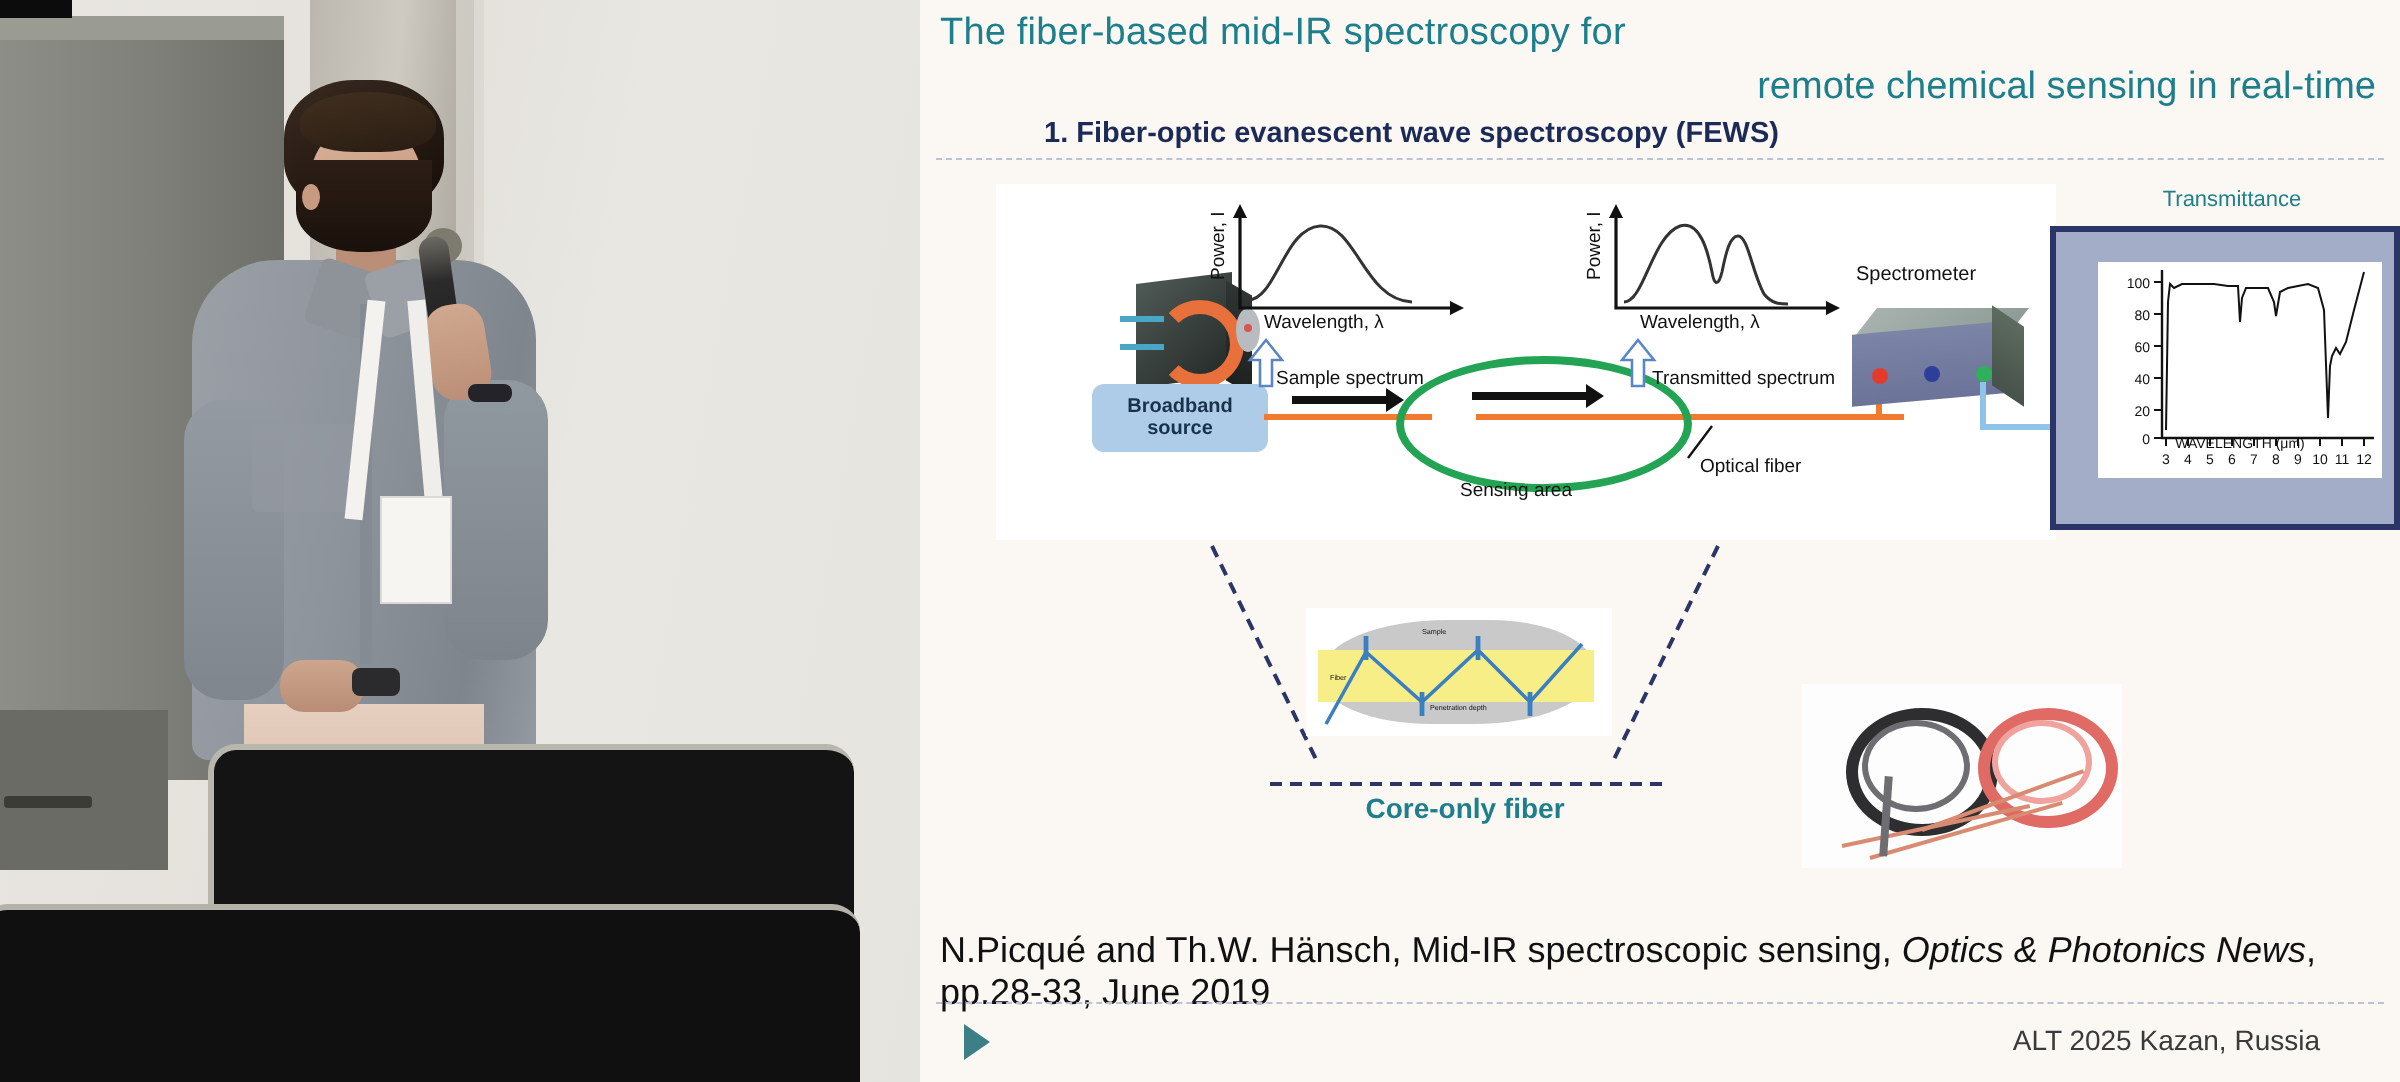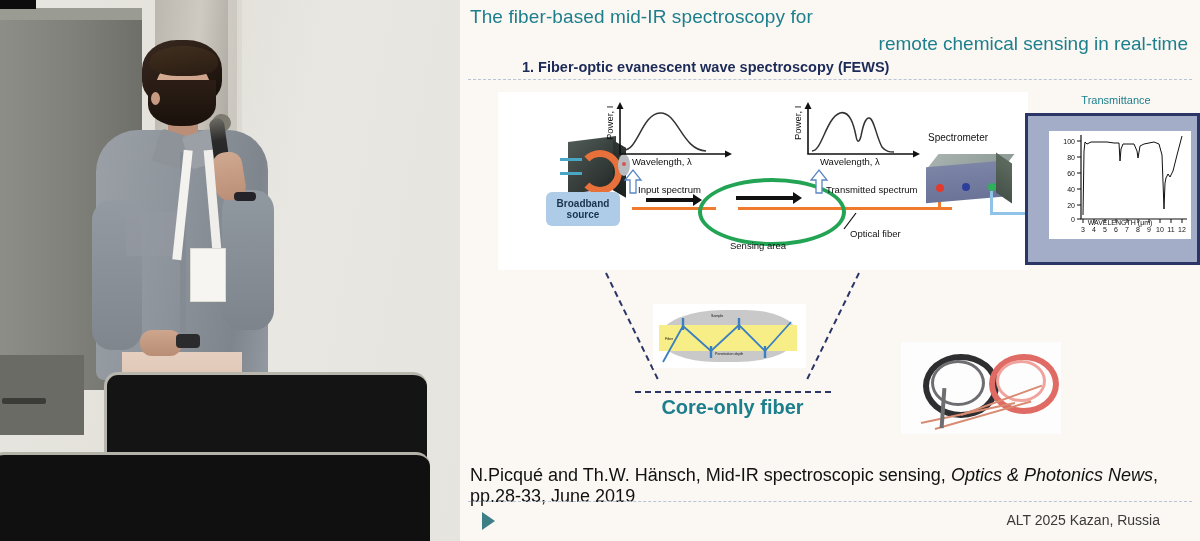--- a/index.html
+++ b/index.html
@@ -81,21 +81,21 @@
   .src-cube{position:absolute;left:70px;top:47px;width:48px;height:52px;
     background:linear-gradient(140deg,#4f5a56,#39413e 50%,#242927);transform:skewY(-7deg);}
   .src-cube-side{position:absolute;left:115px;top:52px;width:13px;height:50px;
     background:linear-gradient(180deg,#2e3532,#1d2220);transform:skewY(30deg);}
   .src-horse{position:absolute;left:80px;top:58px;width:30px;height:30px;border-radius:50%;
     border:7px solid #e8703a;border-left-color:transparent;}
   .src-pin{position:absolute;left:120px;top:62px;width:12px;height:22px;border-radius:50%;background:#b8bcc0;}
   .src-dot{position:absolute;left:124px;top:70px;width:4px;height:4px;border-radius:50%;background:#d9534f;}
   .src-w1{position:absolute;left:62px;top:66px;width:22px;height:3px;background:#49a7c5;}
   .src-w2{position:absolute;left:62px;top:80px;width:22px;height:3px;background:#49a7c5;}
-  .src-box{position:absolute;left:48px;top:100px;width:74px;height:34px;border-radius:6px;
+  .src-box{position:absolute;left:48px;top:100px;width:88px;height:34px;border-radius:6px;
     background:#aecce8;display:flex;align-items:center;justify-content:center;text-align:center;
     font-size:10px;font-weight:bold;color:#18324c;line-height:1.15;}
 
   .fiber-line{position:absolute;height:3px;background:#f07a2e;}
   .fib-a{left:134px;top:115px;width:74px;}
   .fib-b{left:208px;top:115px;width:10px;}
   .fib-c{left:240px;top:115px;width:200px;}
   .fib-d{left:440px;top:115px;width:14px;}
 
   .arrow-blk{position:absolute;height:4px;background:#111;}
@@ -138,21 +138,21 @@
     transform:rotate(-26deg);transform-origin:top;}
   .tri-r{position:absolute;right:0;top:0;width:0;border-left:2px dashed #2b3566;height:118px;
     transform:rotate(26deg);transform-origin:top;}
   .tri-b{position:absolute;left:30px;top:118px;width:196px;border-top:2px dashed #2b3566;}
   .core-img{position:absolute;left:193px;top:304px;width:153px;height:64px;background:#fff;}
   .core-sample{position:absolute;left:8px;top:6px;width:136px;height:52px;background:#c9c9c9;
     border-radius:46% 38% 44% 40%/50% 46% 50% 44%;}
   .core-fiber{position:absolute;left:6px;top:21px;width:138px;height:26px;background:#f7ee88;}
   .core-cap{position:absolute;font-size:3.6px;color:#111;white-space:nowrap;}
   .core-only-lbl{position:absolute;left:145px;top:396px;width:255px;text-align:center;
-    font-size:20px;font-weight:bold;color:#1d7f8c;}
+    font-size:14px;font-weight:bold;color:#1d7f8c;}
 
   .chalco{position:absolute;left:385px;top:288px;width:300px;font-size:13px;font-weight:bold;
     color:#1d7f8c;line-height:1.45;}
 
   .coil-img{position:absolute;left:441px;top:342px;width:160px;height:92px;background:#fdfdfd;}
   .coil{position:absolute;border-radius:50%;}
   .coil-dark{left:22px;top:12px;width:64px;height:52px;border:6px solid #2e2e30;}
   .coil-dark2{left:30px;top:18px;width:48px;height:40px;border:3px solid #6e6e72;}
   .coil-red{left:88px;top:12px;width:58px;height:48px;border:6px solid #e06a64;}
   .coil-red2{left:95px;top:18px;width:44px;height:36px;border:3px solid #f0a39d;}
@@ -264,21 +264,21 @@
       <div class="ylab" style="left:294px;top:48px;">Power, I</div>
       <div class="xlab" style="left:322px;top:64px;">Wavelength, λ</div>
 
       <svg class="ba" style="left:124px;top:76px;" width="22" height="26">
         <path d="M8 25 L8 12 L3 12 L11 2 L19 12 L14 12 L14 25 Z" fill="#fff" stroke="#5b86c4" stroke-width="1.3"></path>
       </svg>
       <svg class="ba" style="left:310px;top:76px;" width="22" height="26">
         <path d="M8 25 L8 12 L3 12 L11 2 L19 12 L14 12 L14 25 Z" fill="#fff" stroke="#5b86c4" stroke-width="1.3"></path>
       </svg>
 
-      <div class="lbl" style="left:140px;top:92px;">Input spectrum</div>
+      <div class="lbl" style="left:140px;top:92px;">Sample spectrum</div>
       <div class="lbl" style="left:328px;top:92px;">Transmitted spectrum</div>
       <div class="lbl" style="left:232px;top:125px;margin-top:23px;">Sensing area</div>
       <div class="lbl" style="left:352px;top:136px;">Optical fiber</div>
       <svg style="position:absolute;left:344px;top:118px;" width="18" height="20">
         <path d="M2 19 L14 3" stroke="#111" stroke-width="1.2" fill="none"></path>
       </svg>
 
       <div class="lbl" style="left:430px;top:40px;font-size:10px;">Spectrometer</div>
       <div class="spec-top"></div>
       <div class="spectrometer"></div>

